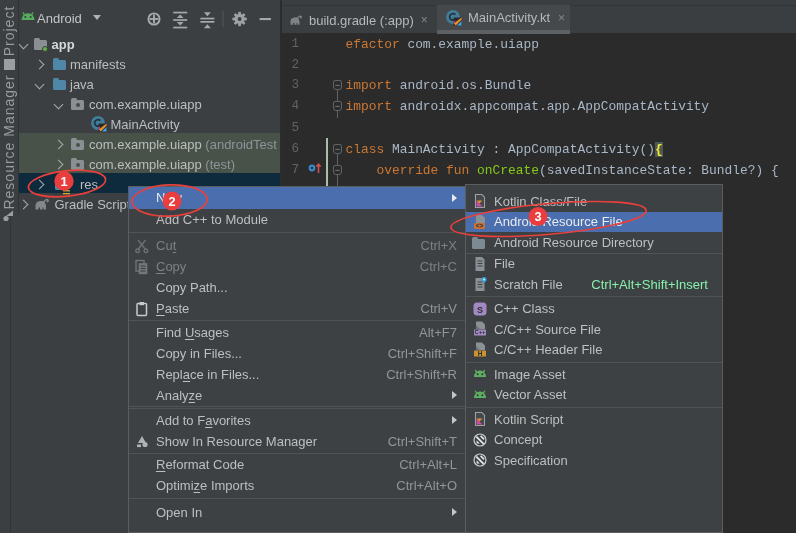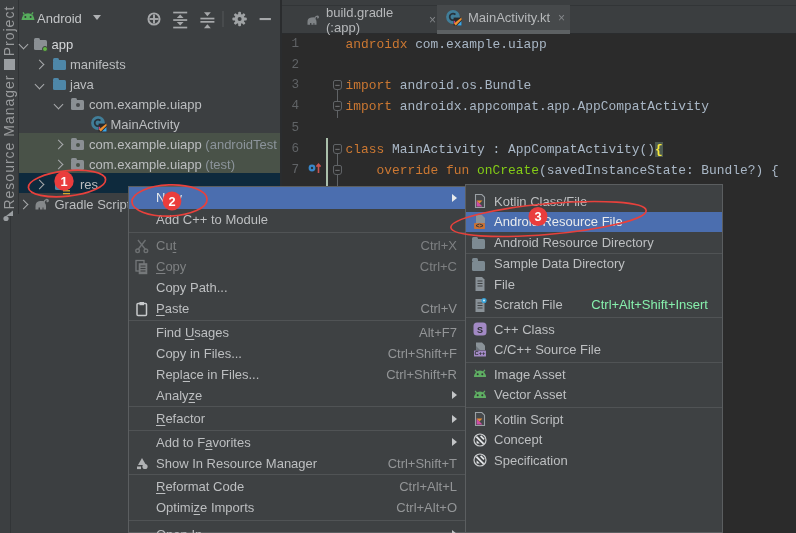--- a/index.html
+++ b/index.html
@@ -106,21 +106,21 @@
         </g>
       </g>
       <rect x="115.6" y="12" width="11.3" height="2.1" fill="#a6a8aa"></rect>
     </svg>
   </div>
   <div id="tree">
 
     <div class="abs" style="left:0;top:133px;width:261px;height:40px;background:#495248"></div>
     <div class="abs" style="left:0;top:173px;width:261px;height:20px;background:#0e2a3d"></div>
 
-    <div class="trow" style="top:34px;font-weight:normal;color:#d5d7d9">
+    <div class="trow" style="top:34px;font-weight:bold;color:#d5d7d9">
       <span class="sp" style="width:1px"></span><span class="chev d"></span><span class="sp" style="width:6.5px"></span>
       <span class="fold fgray">
             <span class="dot" style="left:8px;top:6px;width:6px;height:6px;background:#62b543;border:1.5px solid #3c3f41"></span>
           </span>
       <span class="sp" style="width:5px"></span>app
     </div>
     <div class="trow" style="top:54px">
       <span class="sp" style="width:17px"></span><span class="chev r"></span><span class="sp" style="width:9.5px"></span>
       <span class="fold fblue"></span><span class="sp" style="width:4.5px"></span>manifests
     </div>
@@ -182,21 +182,21 @@
             </g>
           </svg>
       <span class="sp" style="width:4px"></span>Gradle Script
     </div>
   </div>
 </div>
 
 <div class="abs" style="left:280px;top:0;width:2px;height:190px;background:#2a2c2e"></div>
 <div id="editor" class="abs">
   <div id="tabbar">
-    <div class="tab" style="left:0;width:154px;padding-left:24px">
+    <div class="tab" style="left:0;width:154px;padding-left:7px">
       <svg width="15" height="12" viewBox="0 0 17 14" style="flex:none">
             <g fill="#7f8386">
               <path d="M1.5 9 Q1.5 4.5 6 4 L9.5 3.9 L10.5 5.5 Q12 6.5 12 9 L12 12.5 L9.5 12.5 L9.5 10.5 L8.5 10.5 L8.5 12.5 L6 12.5 L6 10.5 L4.5 10.5 L4.5 12.5 L1.5 12.5 Z"></path>
               <path d="M9.3 5.6 Q9.6 2.6 12 1.9 Q14.4 1.4 14.9 3.3 Q15.2 4.8 13.8 5.2 Q12.6 5.5 12.3 4.4 L13.3 3.8 Q12.8 3.2 11.8 3.6 Q10.8 4.2 10.8 6 Z"></path>
             </g>
           </svg>
       <span style="margin-left:5px">build.gradle (:app)</span>
       <span style="margin-left:7px;color:#84878a;font-size:12px">×</span>
     </div>
     <div class="tab" style="left:155px;width:133px;background:#46494b;padding-left:9px;border-bottom:4px solid #5d6163;height:29px;top:5px">
@@ -228,21 +228,21 @@
     <div class="fmark" style="left:51px;top:80px">−</div>
     <div class="fmark" style="left:51px;top:101px">−</div>
     <div class="fmark" style="left:51px;top:144px">−</div>
     <div class="fmark" style="left:51px;top:165px">−</div>
 
     <svg class="abs" style="left:25px;top:161px" width="16" height="14" viewBox="0 0 16 14">
       <circle cx="5" cy="7" r="3.4" fill="#3987c9"></circle>
       <circle cx="5" cy="7" r="1.2" fill="#273238"></circle>
       <path d="M11.5 12 L11.5 3.5 M9.4 5.6 L11.5 3.2 L13.6 5.6" stroke="#c75450" stroke-width="1.6" fill="none"></path>
     </svg>
-    <div class="code" style="left:63.5px;top:37px"><span class="kw">androidx</span> com.example.uiapp</div>
+    <div class="code" style="left:63.5px;top:37px"><span class="kw">efactor</span> com.example.uiapp</div>
     <div class="code" style="left:63.5px;top:78px"><span class="kw">import</span> android.os.Bundle</div>
     <div class="code" style="left:63.5px;top:99px"><span class="kw">import</span> androidx.appcompat.app.AppCompatActivity</div>
     <div class="code" style="left:63.5px;top:142px"><span class="kw">class</span> MainActivity : AppCompatActivity()<span style="background:#4d5a50;color:#f7e73c;font-weight:bold">{</span></div>
     <div class="code" style="left:63.5px;top:163px">    <span class="kw">override fun</span> <span class="fn">onCreate</span>(savedInstanceState: Bundle?) {</div>
   </div>
 </div>
 
 <div class="menu" id="mainmenu" style="left:128px;top:186px;width:338px;height:347px">
   <div class="mi sel">
         <span class="ic"></span>
@@ -312,25 +312,20 @@
         <span class="ic"></span>
         <span>Repl<u>a</u>ce in Files...</span>
         <span class="sc">Ctrl+Shift+R</span>
       </div>
   <div class="mi">
         <span class="ic"></span>
         <span>Analy<u>z</u>e</span>
         <span class="arr"></span>
       </div>
   <div class="msep"></div>
-  <div class="mi">
-        <span class="ic"></span>
-        <span><u>R</u>efactor</span>
-        <span class="arr"></span>
-      </div>
   <div class="msep"></div>
   <div class="mi">
         <span class="ic"></span>
         <span>Add to F<u>a</u>vorites</span>
         <span class="arr"></span>
       </div>
   <div class="mi">
         <span class="ic">
       <svg width="16" height="16" viewBox="0 0 16 16" style="position:absolute;left:0;top:0">
             <path d="M8 3 L12 10 L4 10 Z" fill="#b0b2b4"></path>
@@ -373,23 +368,20 @@
             <path d="M4 1 L10 1 L13 4 L13 9 L4 9 Z" fill="#8a9298"></path>
             <rect x="2" y="9" width="11" height="6" rx="1" fill="#c87238"></rect>
             <text x="7.5" y="14" font-size="6.5" font-weight="bold" fill="#333" text-anchor="middle">&lt;&gt;</text>
           </svg>
     </span>Android Resource File</div>
   <div class="mi2"><span class="ic2">
           <span class="fold" style="background:#7d8a92;left:0;top:3px"></span>
         </span>Android Resource Directory</div>
   <div class="msep t"></div>
   <div class="mi2"><span class="ic2">
-          <span class="fold" style="background:#7d8a92;left:0;top:3px"></span>
-        </span>Sample Data Directory</div>
-  <div class="mi2"><span class="ic2">
       <svg width="16" height="16" viewBox="0 0 16 16">
             <path d="M3.5 1 L10 1 L12.5 3.5 L12.5 15 L3.5 15 Z" fill="#8a9298"></path>
             <g stroke="#3e4143" stroke-width="1">
               <line x1="5.5" y1="5" x2="10.5" y2="5"></line>
               <line x1="5.5" y1="7.5" x2="10.5" y2="7.5"></line>
               <line x1="5.5" y1="10" x2="10.5" y2="10"></line>
             </g>
           </svg>
     </span>File</div>
   <div class="mi2"><span class="ic2">
@@ -412,20 +404,28 @@
           </svg>
     </span>C++ Class</div>
   <div class="mi2"><span class="ic2">
       <svg width="16" height="16" viewBox="0 0 16 16">
             <path d="M4 0.5 L10 0.5 L13 3.5 L13 8 L4 8 Z" fill="#8a9298"></path>
             <path d="M4 8 L4 4 L8 8 Z" fill="#6d757b"></path>
             <rect x="2" y="8.5" width="12" height="6" rx="0.5" fill="#a289c4"></rect>
             <text x="8" y="13.3" font-size="5.8" font-weight="bold" fill="#2c2f31" text-anchor="middle">C++</text>
           </svg>
     </span>C/C++ Source File</div>
+  <div class="mi2"><span class="ic2">
+      <svg width="16" height="16" viewBox="0 0 16 16">
+            <path d="M4 0.5 L10 0.5 L13 3.5 L13 8 L4 8 Z" fill="#8a9298"></path>
+            <path d="M4 8 L4 4 L8 8 Z" fill="#6d757b"></path>
+            <rect x="2" y="8.5" width="12" height="6" rx="0.5" fill="#c99233"></rect>
+            <text x="8" y="13.6" font-size="6.5" font-weight="bold" fill="#2c2f31" text-anchor="middle">H</text>
+          </svg>
+    </span>C/C++ Header File</div>
   <div class="msep"></div>
   <div class="mi2"><span class="ic2">
       <svg width="16" height="16" viewBox="0 0 16 16">
             <path d="M2 11 a6 6.4 0 0 1 12 0 z" fill="#5fae63"></path>
             <line x1="4.6" y1="6" x2="3.2" y2="3.8" stroke="#5fae63" stroke-width="1.3"></line>
             <line x1="11.4" y1="6" x2="12.8" y2="3.8" stroke="#5fae63" stroke-width="1.3"></line>
             <circle cx="5.7" cy="8.3" r="1" fill="#303335"></circle>
             <circle cx="10.3" cy="8.3" r="1" fill="#303335"></circle>
           </svg>
     </span>Image Asset</div>

